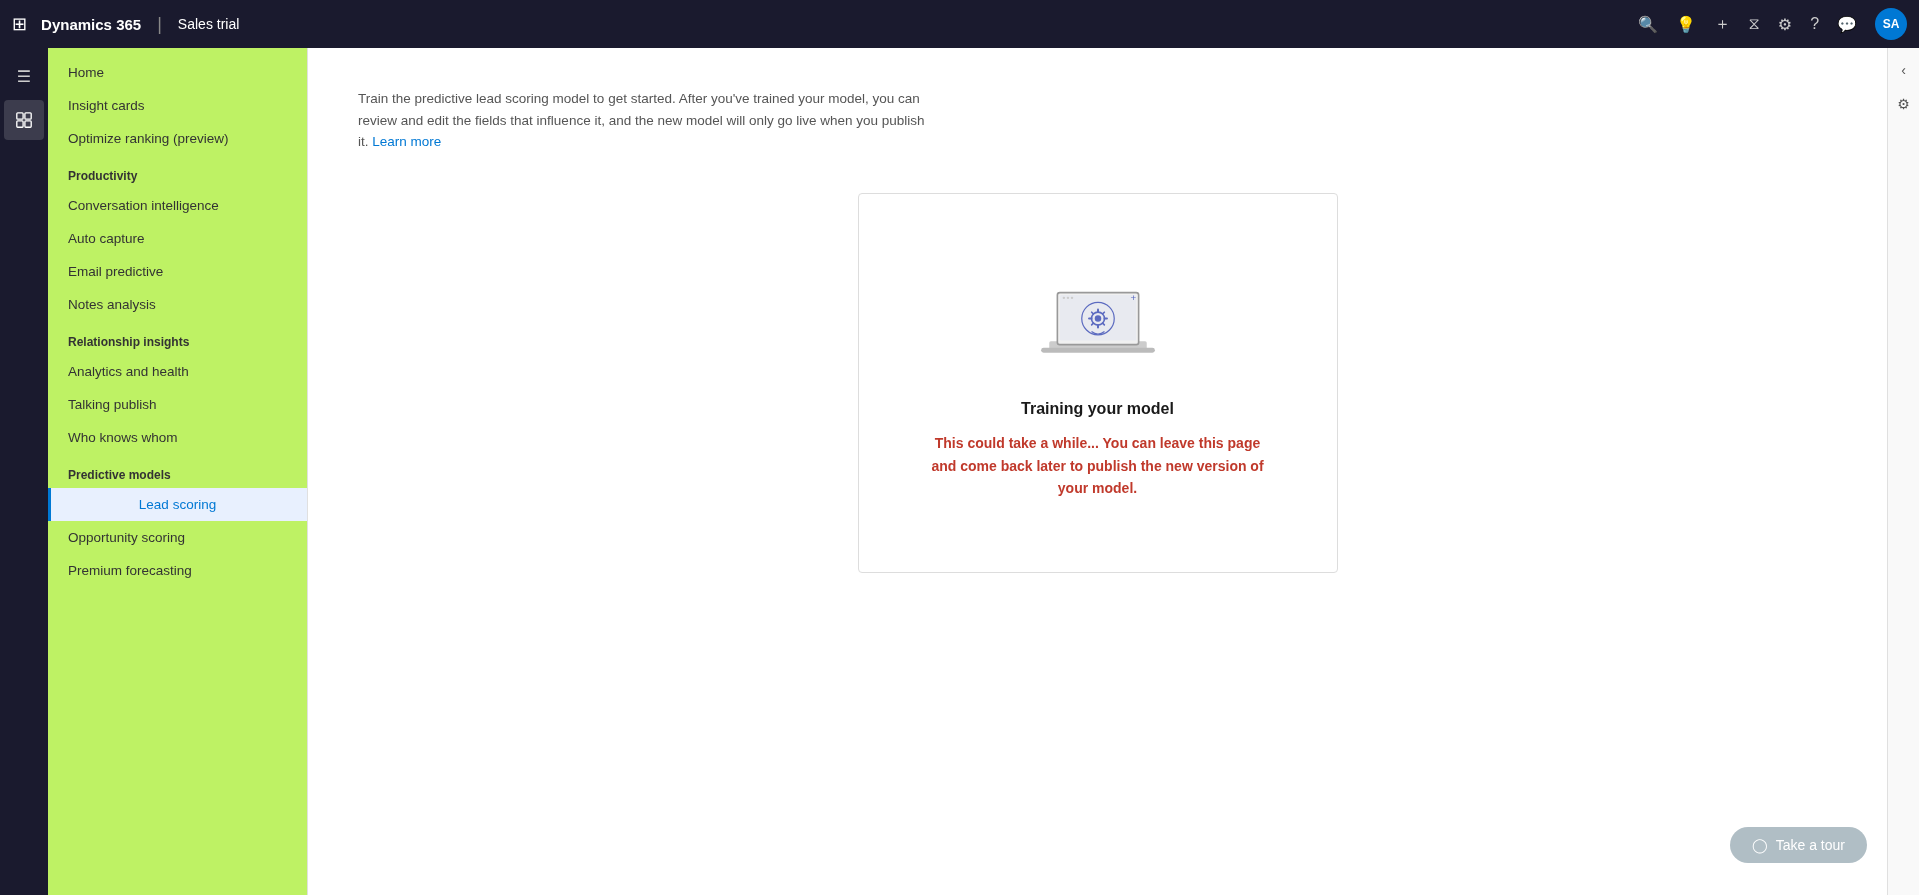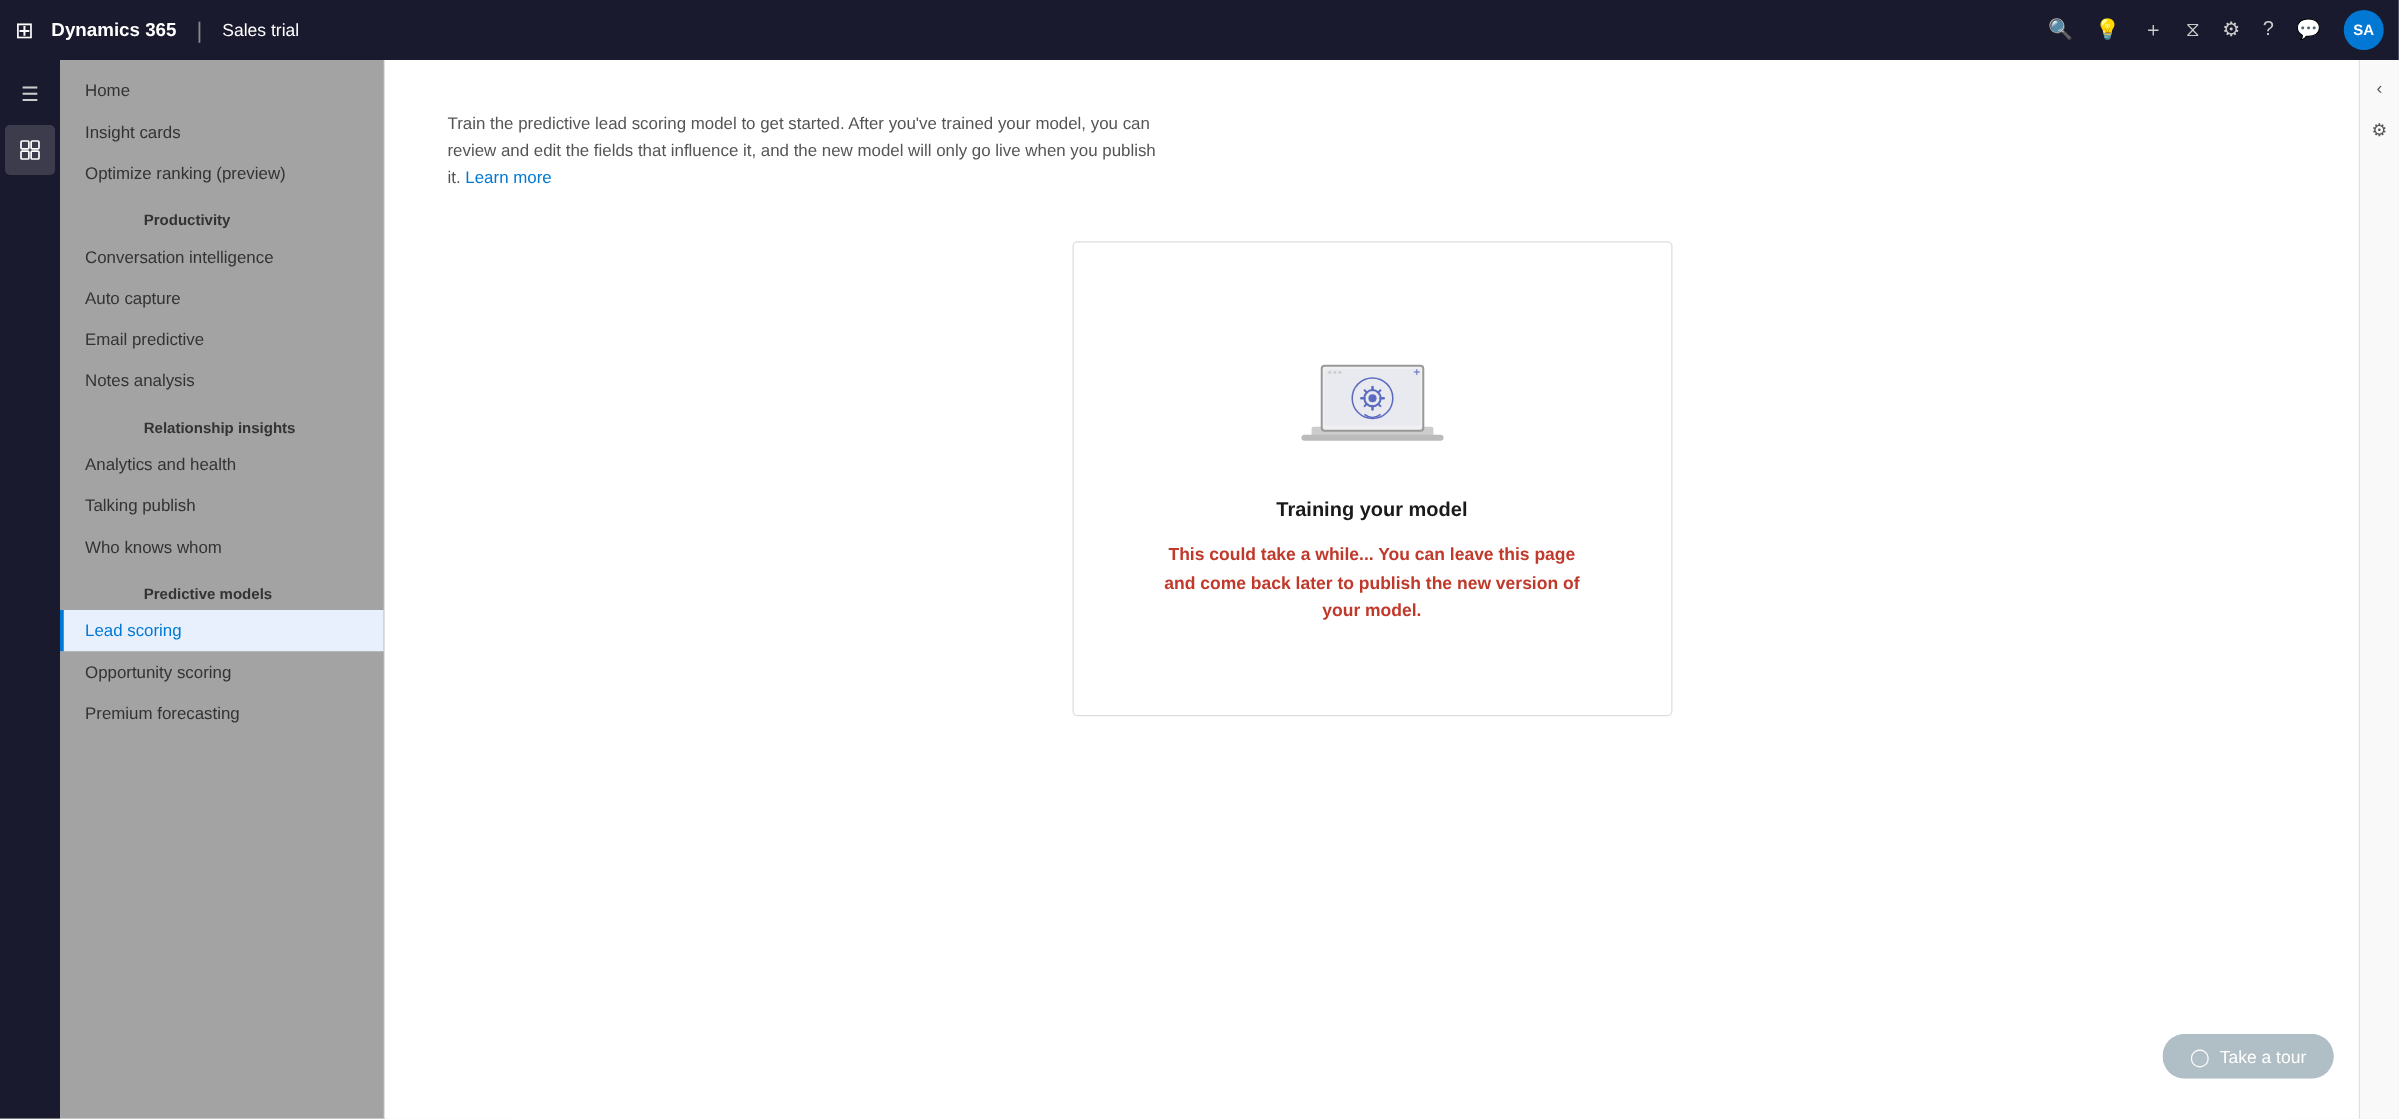--- a/index.html
+++ b/index.html
@@ -52,41 +52,40 @@
     .icon-sidebar-btn {
       width: 40px; height: 40px;
       display: flex; align-items: center; justify-content: center;
       color: #ccc; font-size: 16px; cursor: pointer; border-radius: 4px;
     }
     .icon-sidebar-btn.active { background: rgba(255,255,255,0.15); color: #fff; }
 
     
     .left-nav {
       width: 260px;
-      background: #a3a3a3;
+      background: #bef264;
       border-right: 1px solid #e0e0e0;
       overflow-y: auto;
       flex-shrink: 0;
       padding: 8px 0;
     }
     .left-nav-item {
       padding: 9px 20px;
       font-size: 13.5px;
       color: #333;
       cursor: pointer;
       display: block;
     }
-    .left-nav-item.active { background: #e8f0fe; border-left: 3px solid #0078d4; padding-left: 17px; color: #0078d4; }
+    .left-nav-item.active { background: #e8f0fe; border-left: 3px solid #0078d4; padding-left: 17px; color: #0078d4; text-align: center; }
     .left-nav-section {
       padding: 14px 20px 6px 20px;
       font-size: 12px;
       font-weight: 700;
       color: #333;
       text-transform: none;
-      margin-left: 47px;
     }
 
     
     .content-area {
       flex: 1;
       background: #fff;
       overflow-y: auto;
       padding: 40px 50px;
       position: relative;
     }

